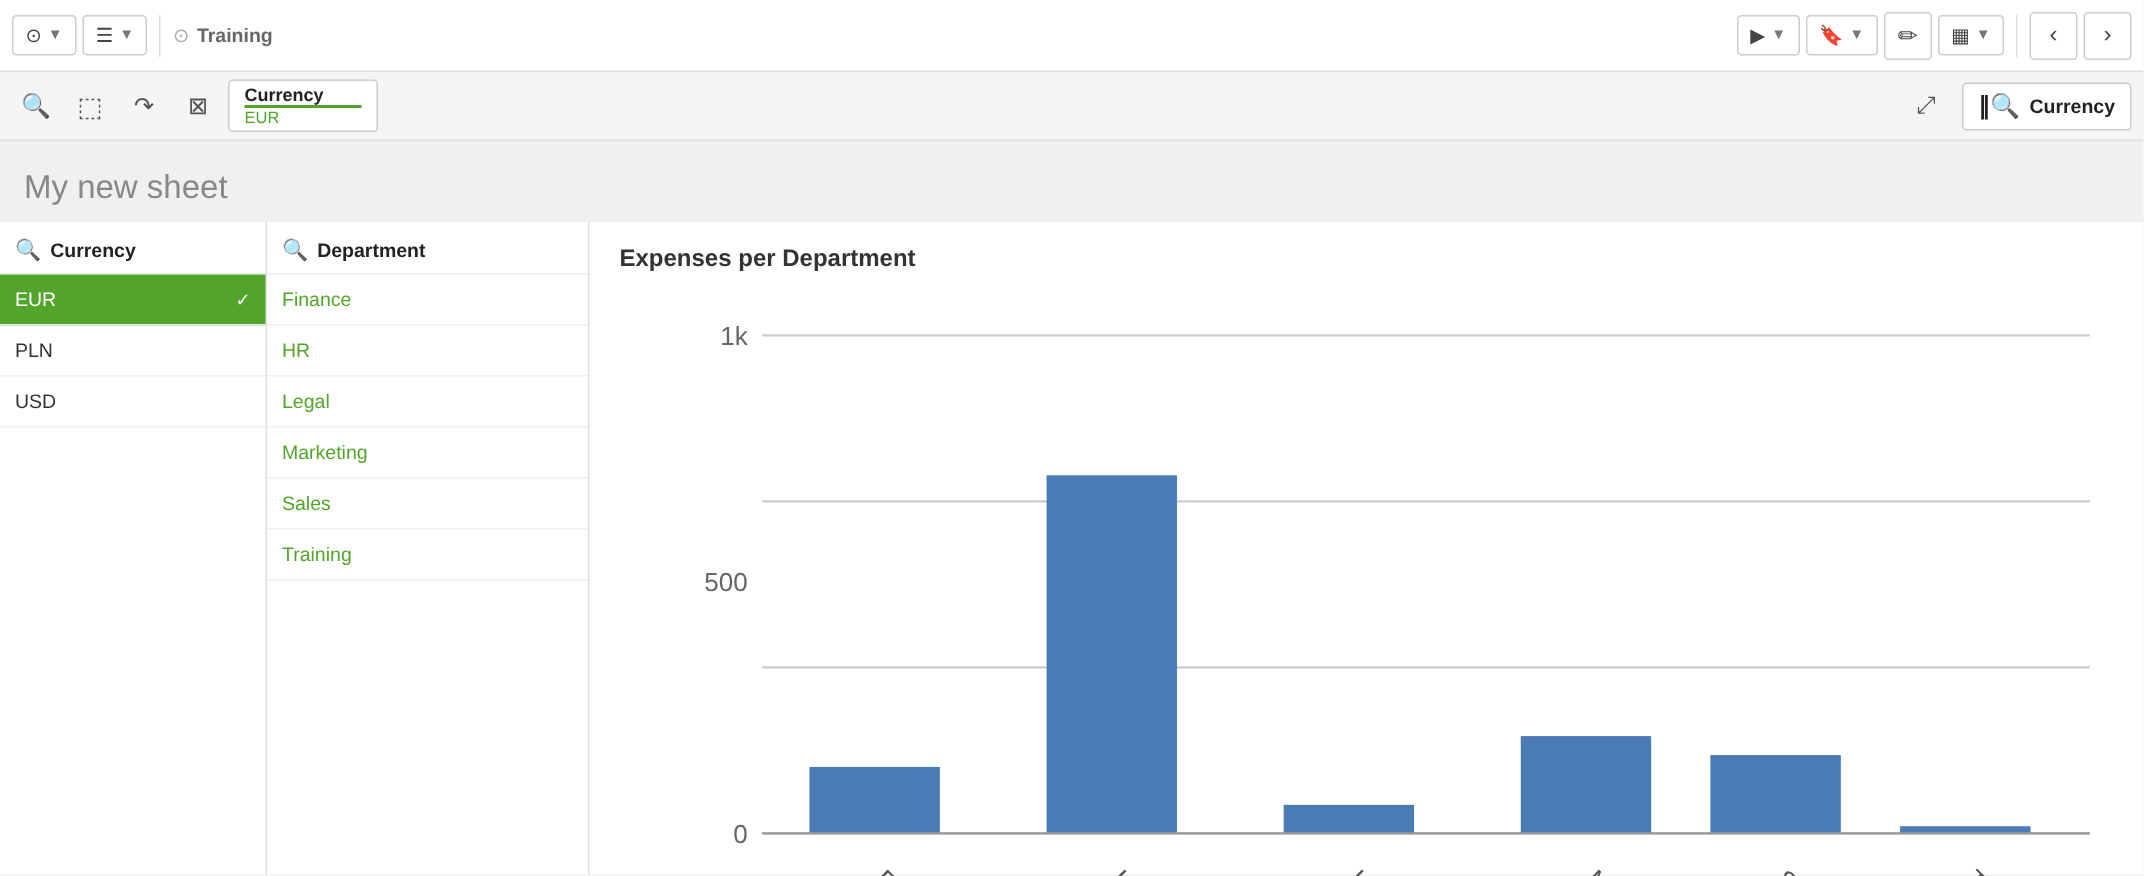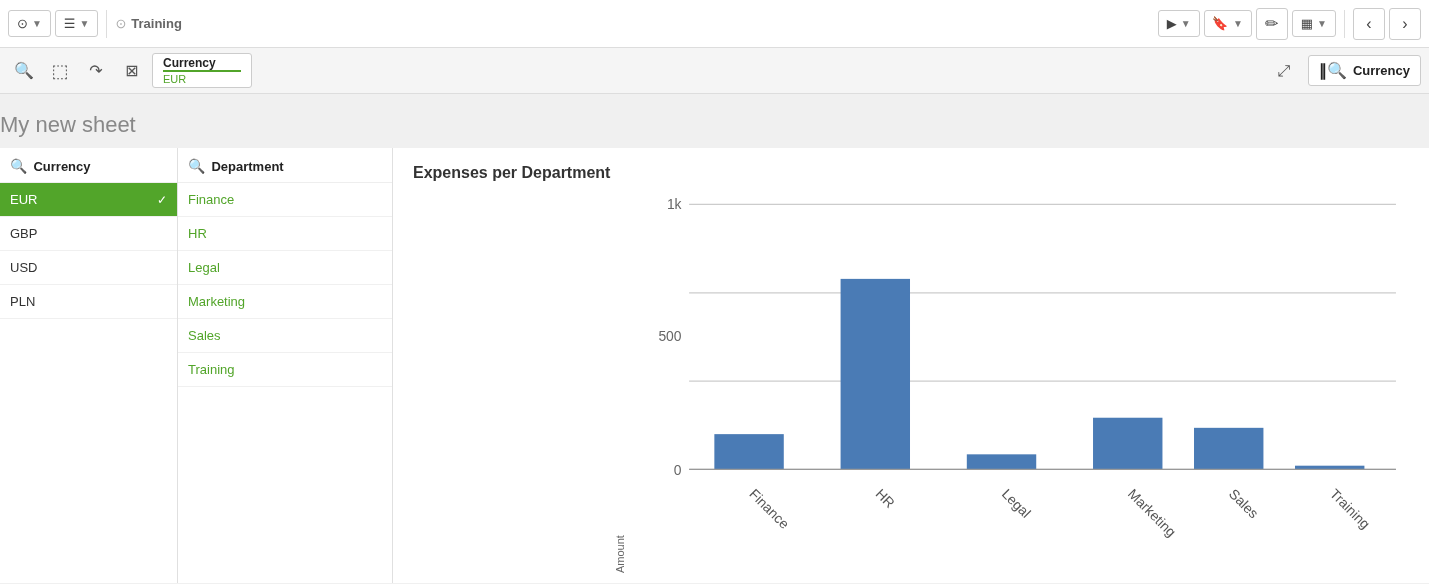--- a/index.html
+++ b/index.html
@@ -44,21 +44,21 @@
     .filter-chip-value { font-size: 11px; color: #52a52a; font-weight: 500; border-top: 2px solid #52a52a; padding-top: 1px; }
     .filter-bar-right { margin-left: auto; display: flex; align-items: center; gap: 8px; }
     .insights-btn {
       display: flex; align-items: center; gap: 6px;
       padding: 5px 10px; background: #fff; border: 1px solid #ccc;
       border-radius: 3px; cursor: pointer; font-size: 13px; font-weight: 600; color: #222;
     }
 
     
     .sheet-title-bar {
-      background: #f0f0f0; padding: 18px 16px 10px 0;
+      background: #f0f0f0; padding: 18px 16px 10px 16px;
     }
     .sheet-title {
       font-size: 22px; color: #888; font-weight: 300;
     }
 
     
     .main-content {
       display: flex; background: #fff; margin: 0; height: calc(584px - 48px - 46px - 55px);
     }
 
@@ -87,21 +87,21 @@
       display: flex; flex-direction: column;
     }
     .dept-item {
       display: flex; align-items: center;
       padding: 9px 10px; font-size: 13px; cursor: pointer;
       border-bottom: 1px solid #f0f0f0; color: #52a52a;
     }
 
     
     .chart-area {
-      flex: 1; padding: 16px 20px 10px 20px; display: flex; flex-direction: row;
+      flex: 1; padding: 16px 20px 10px 20px; display: flex; flex-direction: column;
     }
     .chart-title {
       font-size: 16px; font-weight: 700; color: #333; margin-bottom: 10px;
     }
     .chart-wrapper {
       flex: 1; display: flex; align-items: stretch;
     }
     .y-axis-label {
       writing-mode: vertical-rl; transform: rotate(180deg);
       font-size: 11px; color: #666; display: flex; align-items: center;
@@ -194,27 +194,24 @@
   <div class="currency-panel">
     <div class="panel-header">
       <span class="panel-search-icon">🔍</span>
       <span>Currency</span>
     </div>
     <div class="currency-item selected">
       <span>EUR</span>
       <span class="check-icon">✓</span>
     </div>
     <div class="currency-item">
-      <span>GBP</span>
+      <span>PLN</span>
     </div>
     <div class="currency-item">
       <span>USD</span>
-    </div>
-    <div class="currency-item">
-      <span>PLN</span>
     </div>
   </div>
 
   <div class="department-panel">
     <div class="panel-header">
       <span class="panel-search-icon">🔍</span>
       <span>Department</span>
     </div>
     <div class="dept-item">
       <span>Finance</span>

